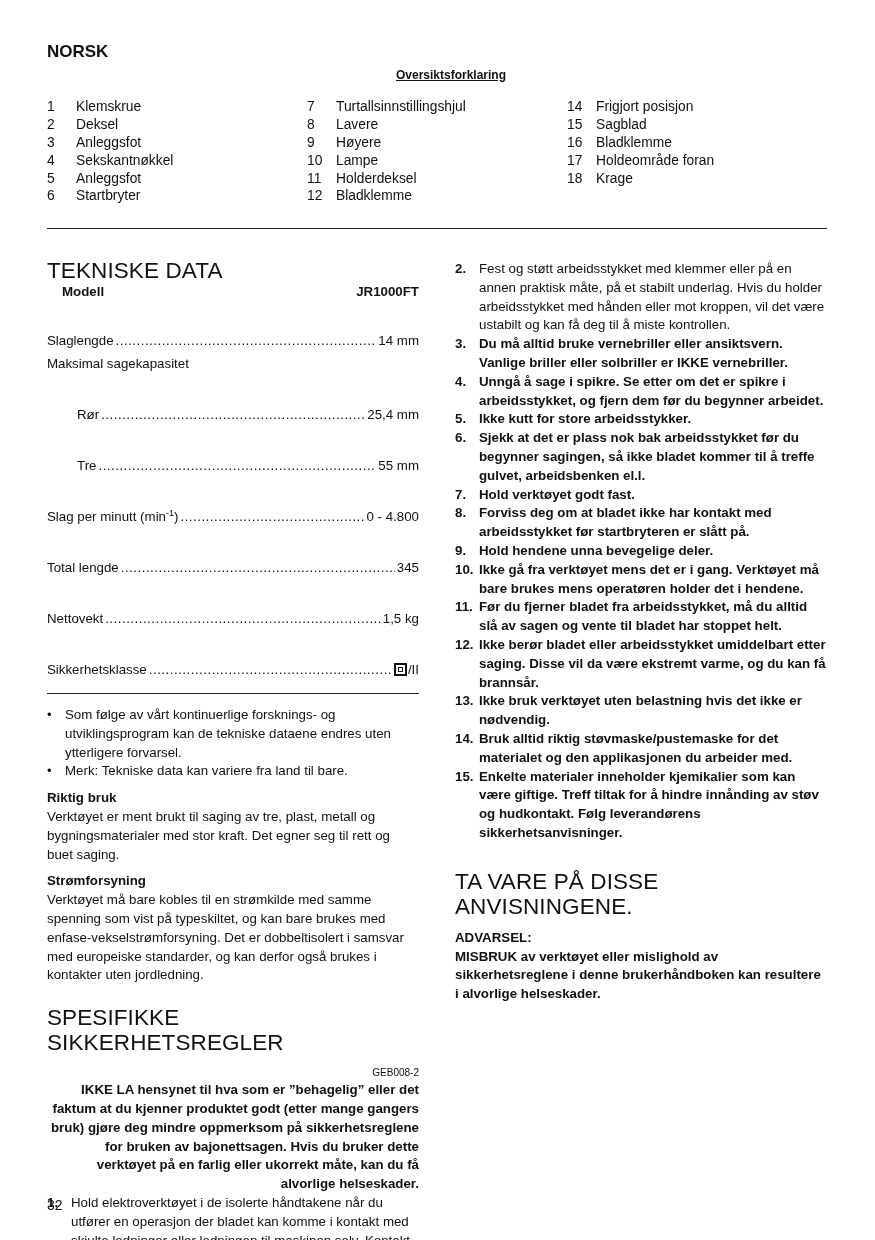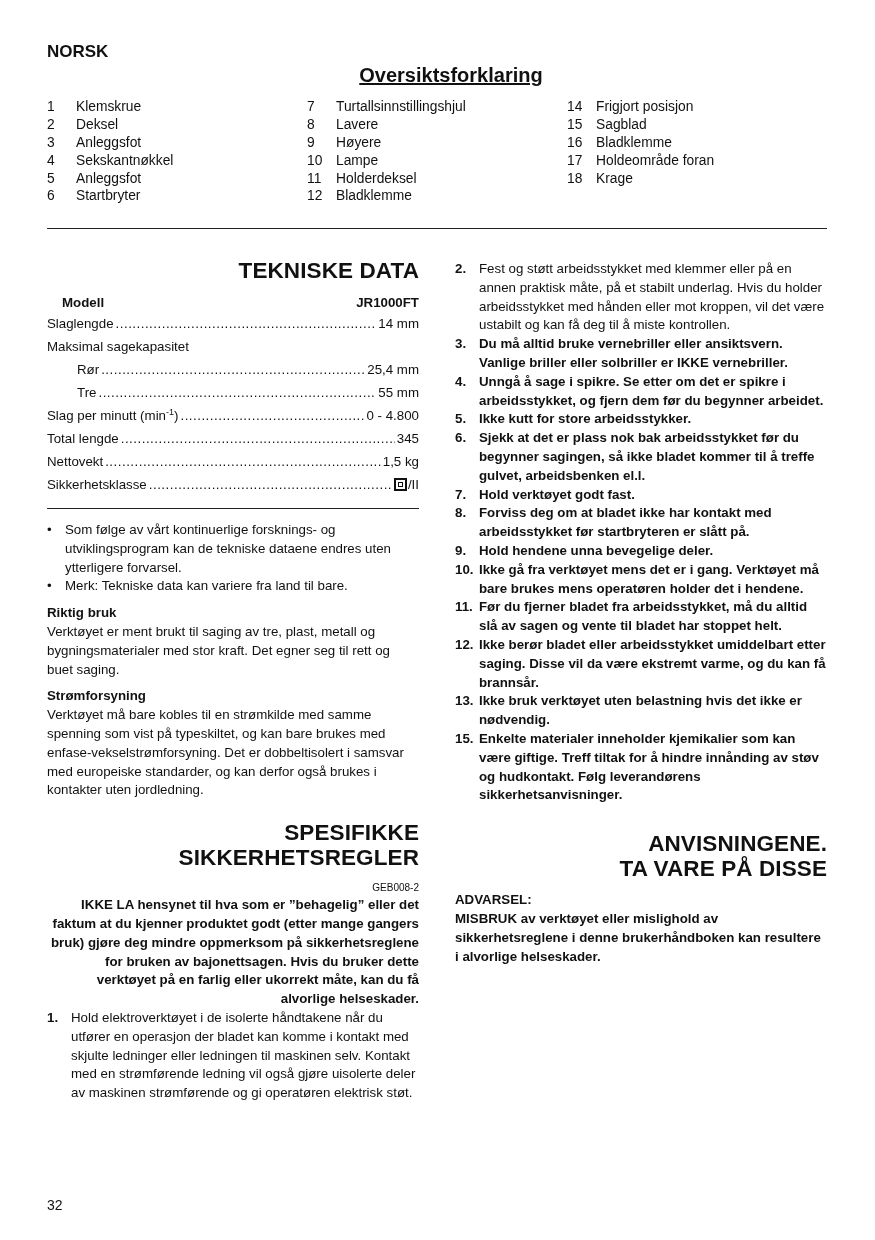--- a/index.html
+++ b/index.html
@@ -6,33 +6,33 @@
   html, body { width: 875px; height: 1240px; background: #ffffff; }
   body {
     position: relative;
     font-family: "Liberation Sans", sans-serif;
     color: #111111;
     font-size: 13.3px;
     line-height: 18.8px;
     overflow: hidden;
   }
   .lang { position: absolute; left: 47px; top: 42px; font-size: 17px; font-weight: bold; line-height: 20px; }
-  .overview-title { position: absolute; left: 0; width: 875px; top: 66px; text-align: center; font-size: 20px; font-weight: bold; text-decoration: underline; line-height: 18px; padding-left: 27px; }
+  .overview-title { position: absolute; left: 0; width: 875px; top: 66px; text-align: center; font-size: 12px; font-weight: bold; text-decoration: underline; line-height: 18px; padding-left: 27px; }
   .parts { position: absolute; top: 98px; left: 47px; width: 780px; }
   .parts-col { position: absolute; top: 0; width: 260px; }
   .parts-item { display: flex; height: 17.9px; line-height: 17.9px; font-size: 13.8px; }
   .parts-num { width: 29px; }
   .hr-top { position: absolute; left: 47px; top: 228px; width: 780px; height: 1px; background: #222; }
 
   .col-left { position: absolute; left: 47px; top: 258px; width: 372px; }
   .col-right { position: absolute; left: 455px; top: 260px; width: 372px; }
 
-  h2.section { font-size: 22.5px; font-weight: bold; line-height: 25px; letter-spacing: 0.1px; text-align: right; }
-  .spec-head { display: flex; justify-content: space-between; font-weight: bold; margin-top: 11px; line-height: 18px; padding-left: 15px; }
-  .spec-row { display: flex; align-items: flex-start; height: 23px; line-height: 23px; }
+  h2.section { font-size: 22.5px; font-weight: normal; line-height: 25px; letter-spacing: 0.1px; }
+  .spec-head { display: flex; justify-content: space-between; font-weight: bold; line-height: 18px; padding-left: 15px; }
+  .spec-row { display: flex; align-items: flex-start; height: 23px; line-height: 23px; margin-top: 28px; }
   .spec-row.indent { padding-left: 30px; }
   .spec-label { white-space: nowrap; }
   .spec-dots { flex: 1; overflow: hidden; white-space: nowrap; margin: 0 2px; }
   .spec-dots::before { content: "................................................................................................................................................................"; letter-spacing: 0.5px; }
   .spec-value { white-space: nowrap; }
   .spec-plain { height: 23px; line-height: 23px; }
   .classbox { display: inline-block; width: 13px; height: 13px; border: 2px solid #111; position: relative; vertical-align: -2px; margin-right: 1px; }
   .classbox::after { content: ""; position: absolute; left: 2px; top: 2px; width: 5px; height: 5px; border: 1.5px solid #111; box-sizing: border-box; }
   .hr-spec { height: 1px; background: #222; margin-top: 12px; }
 
@@ -255,25 +255,29 @@
   </div>
   <div class="num-item bold">
     <span class="num">12.</span>
     <span class="txt">Ikke berør bladet eller arbeidsstykket umiddelbart etter saging. Disse vil da være ekstremt varme, og du kan få brannsår.</span>
   </div>
   <div class="num-item bold">
     <span class="num">13.</span>
     <span class="txt">Ikke bruk verktøyet uten belastning hvis det ikke er nødvendig.</span>
   </div>
   <div class="num-item bold">
+    <span class="num">14.</span>
+    <span class="txt">Bruk alltid riktig støvmaske/pustemaske for det materialet og den applikasjonen du arbeider med.</span>
+  </div>
+  <div class="num-item bold">
     <span class="num">15.</span>
     <span class="txt">Enkelte materialer inneholder kjemikalier som kan være giftige. Treff tiltak for å hindre innånding av støv og hudkontakt. Følg leverandørens sikkerhetsanvisninger.</span>
   </div>
 
   <h2 class="section h2-keep">
+    <div>TA VARE PÅ DISSE</div>
     <div>ANVISNINGENE.</div>
-    <div>TA VARE PÅ DISSE</div>
   </h2>
   <div class="warn-title">ADVARSEL:</div>
   <div class="bold">MISBRUK av verktøyet eller mislighold av sikkerhetsreglene i denne brukerhåndboken kan resultere i alvorlige helseskader.</div>
 </div>
 
 <div class="page-num">32</div>
 
 </body></html>

